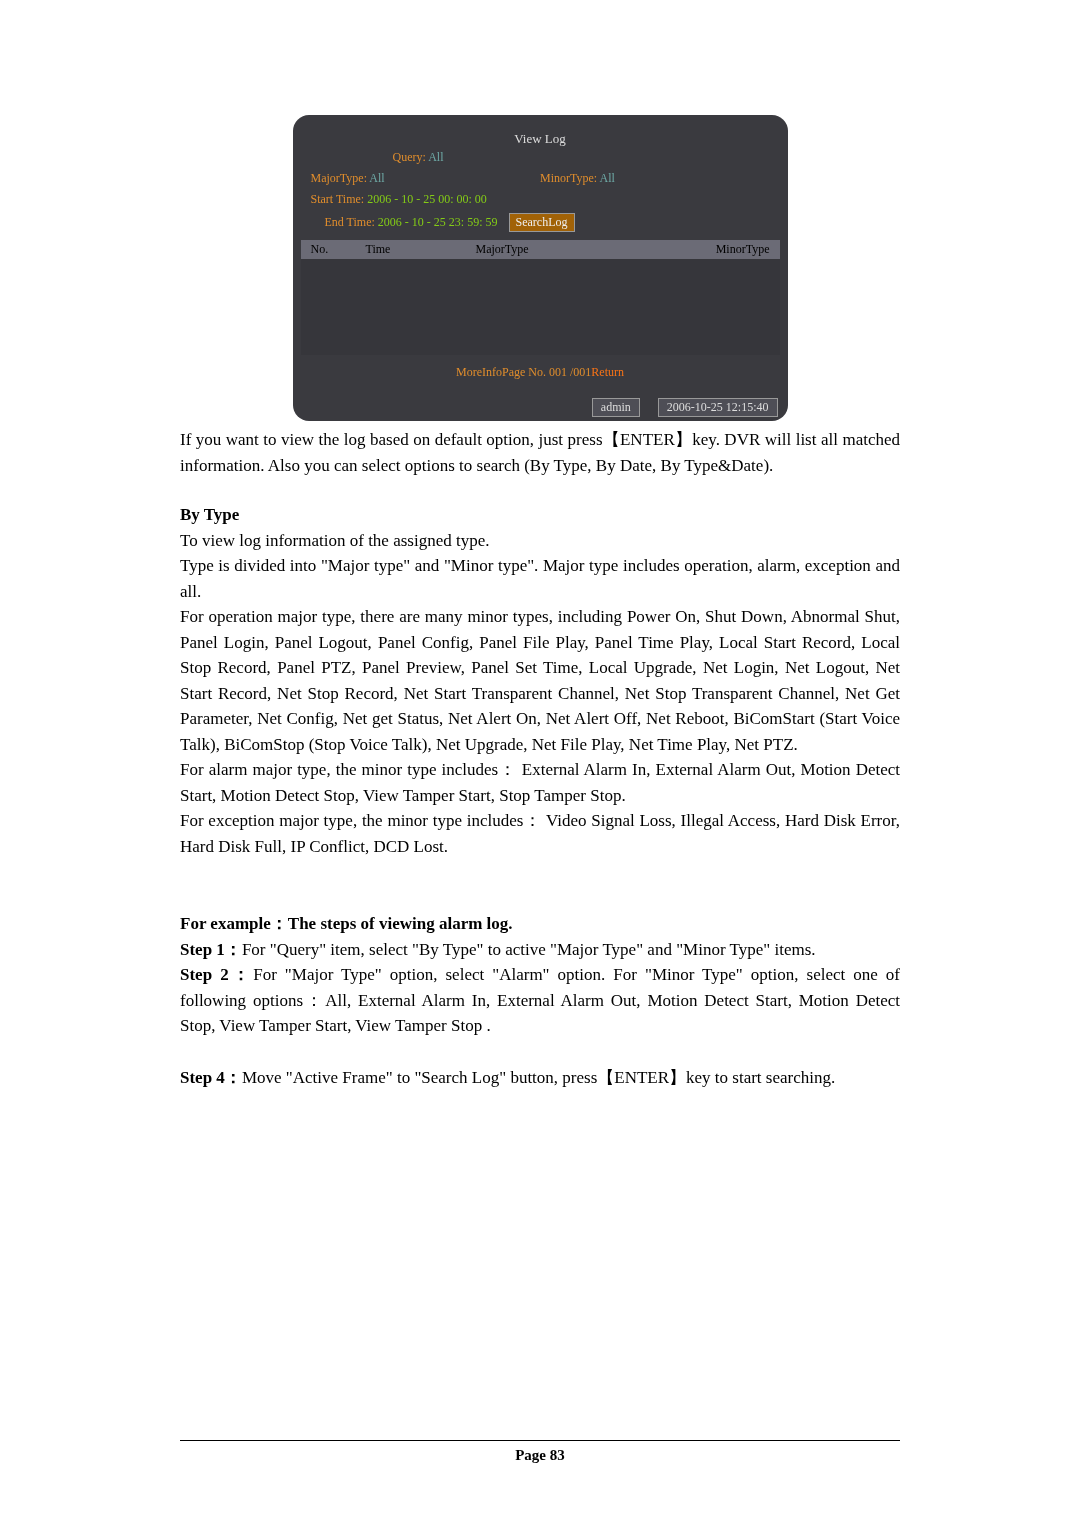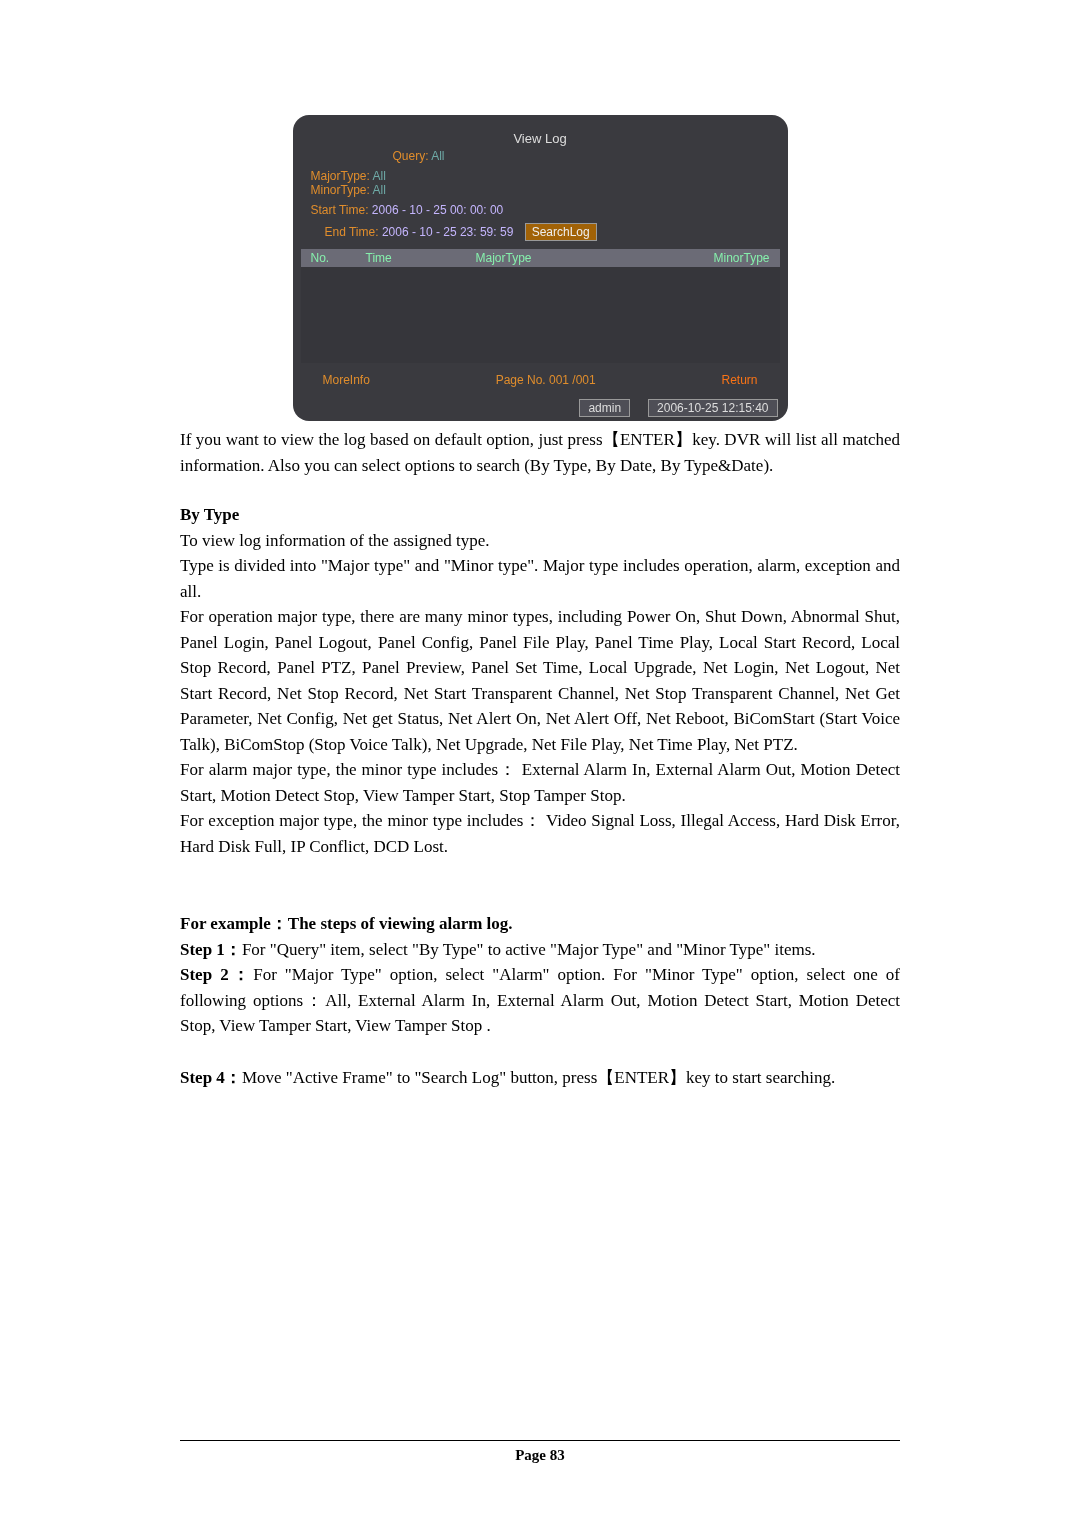--- a/index.html
+++ b/index.html
@@ -16,66 +16,66 @@
       width: 720px;
       margin: 0 auto;
       padding-top: 115px;
     }
     .screenshot-ui {
       width: 495px;
       height: 306px;
       margin: 0 auto;
       background: #3a3a3f;
       position: relative;
-      font-family: Liberation Sans, sans-serif;
+      font-family: Liberation Serif, serif;
       font-size: 12px;
       color: #ccc;
       border-radius: 16px;
     }
     .ui-title {
       text-align: center;
       color: #ddd;
       padding-top: 16px;
       font-size: 13px;
     }
     .ui-row { padding: 3px 18px; font-size: 12px; }
     .ui-row .lbl { color: #e08d2c; }
-    .ui-row .val { color: #c4b5fd; }
+    .ui-row .val { color: #84cc16; }
     .ui-row .teal { color: #6ea9a6; }
-    .ui-row-flex { display: flex; flex-direction: column; }
+    .ui-row-flex { display: flex; }
     .ui-row-flex .half { flex: 1; }
     .btn-search {
       display: inline-block;
       border: 1px solid #999;
       padding: 1px 6px;
       background: #a16207;
       color: #eee;
       font-size: 12px;
       margin-left: 8px;
     }
     .ui-table-header {
       background: #6b6b76;
-      color: #86efac;
+      color: #000000;
       display: flex;
       padding: 2px 10px;
       margin: 5px 8px 0 8px;
       font-size: 12px;
     }
     .ui-table-header .col1 { flex: 0 0 55px; }
     .ui-table-header .col2 { flex: 0 0 110px; }
     .ui-table-header .col3 { flex: 1; }
     .ui-table-header .col4 { flex: 0 0 100px; text-align: right; }
     .ui-table-body {
       height: 96px;
       background: #36363b;
       margin: 0 8px;
     }
     .ui-footer-row {
       display: flex;
-      justify-content: space-between;
+      justify-content: center;
       padding: 10px 30px 0 30px;
       font-size: 12px;
       color: #e08d2c;
     }
     .ui-footer-row .ret { color: #f97316; }
     .ui-status {
       position: absolute;
       bottom: 0;
       right: 10px;
       display: flex;

